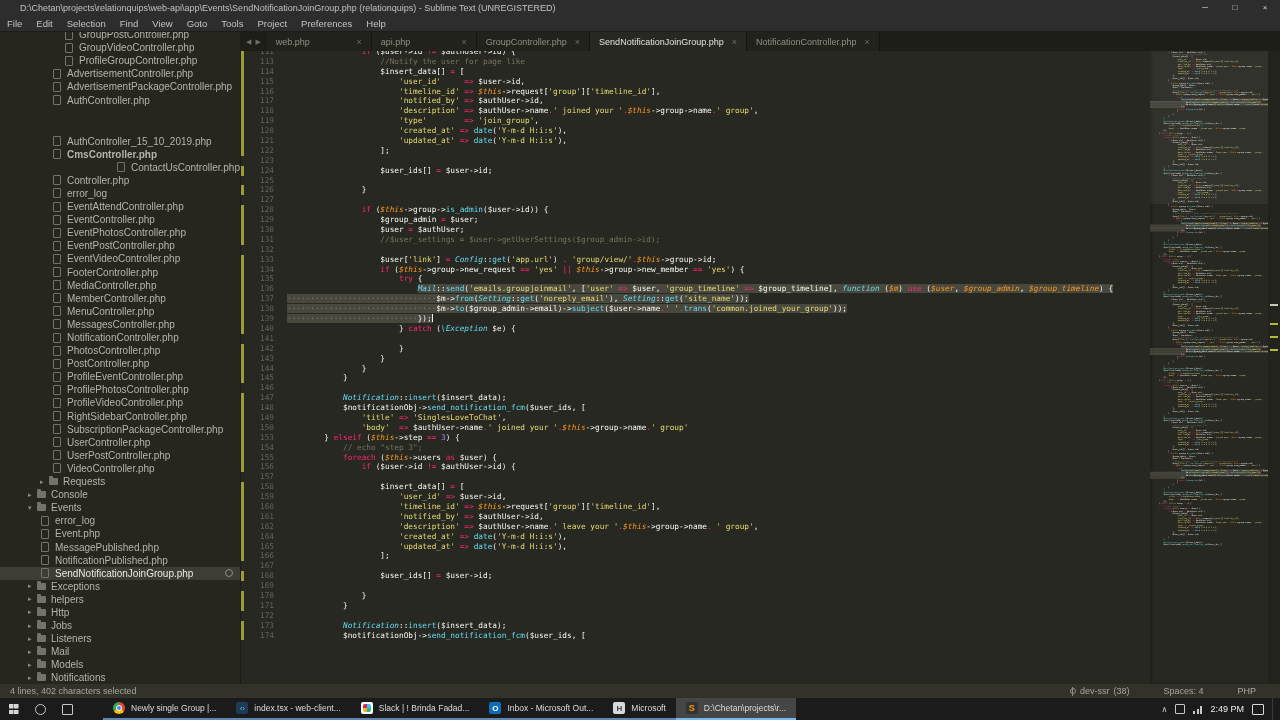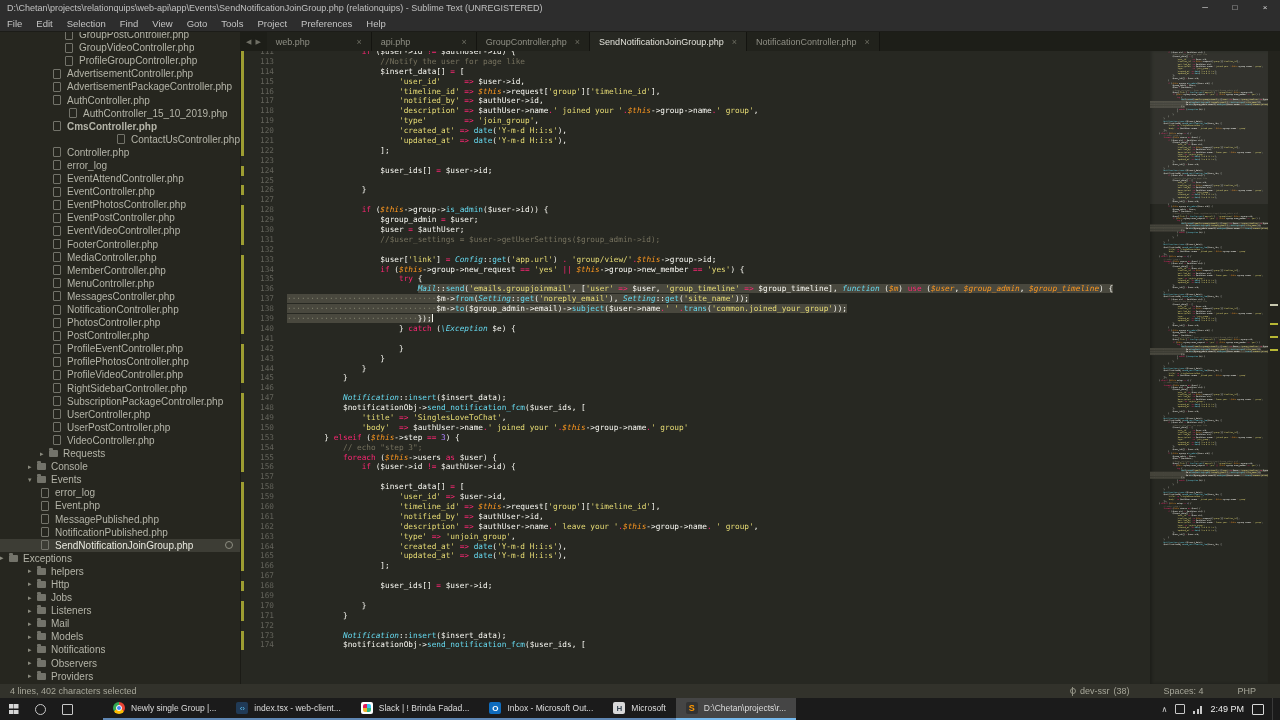--- a/index.html
+++ b/index.html
@@ -2,21 +2,21 @@
 <html><head>
 <meta charset="utf-8">
 <style>
   html,body{margin:0;padding:0}
   body{width:1280px;height:720px;overflow:hidden;position:relative;background:#272822;
        font-family:"Liberation Sans",sans-serif;-webkit-font-smoothing:antialiased}
 
   
   .titlebar{position:absolute;top:0;left:0;right:0;height:15px;background:#2d2d2d;
             display:flex;align-items:center;color:#c0c0c0;font-size:9px}
-  .title-text{padding-left:7px;white-space:nowrap}
+  .title-text{padding-left:20px;white-space:nowrap}
   .win-controls{margin-left:auto;display:flex;height:100%}
   .win-btn{width:30px;display:flex;align-items:center;justify-content:center;color:#d8d8d8;font-size:8px}
 
   
   .menubar{position:absolute;top:15px;left:0;right:0;height:16px;background:#2d2d2d;
            border-bottom:1px solid #1c1c18;display:flex;align-items:center;color:#c4c4c4;font-size:9.5px}
   .menu-item{padding:0 7px;cursor:default}
 
   
   .sidebar{position:absolute;top:32px;left:0;width:240px;bottom:36px;background:#26261f;
@@ -157,21 +157,21 @@
         <span class="side-label">AdvertisementController.php</span>
       </div>
       <div class="side-row" style="padding-left: 52px;">
         <span class="file-ico"></span>
         <span class="side-label">AdvertisementPackageController.php</span>
       </div>
       <div class="side-row" style="padding-left: 52px;">
         <span class="file-ico"></span>
         <span class="side-label">AuthController.php</span>
       </div>
-      <div class="side-row" style="padding-left: 68px;">
+      <div class="side-row" style="padding-left: 52px; margin-top: 28px;">
         <span class="file-ico"></span>
         <span class="side-label">AuthController_15_10_2019.php</span>
       </div>
       <div class="side-row" style="padding-left: 52px; font-weight: bold;">
         <span class="file-ico"></span>
         <span class="side-label">CmsController.php</span>
       </div>
       <div class="side-row" style="padding-left: 52px; justify-content: flex-end;">
         <span class="file-ico"></span>
         <span class="side-label">ContactUsController.php</span>
@@ -297,21 +297,21 @@
       </div>
       <div class="side-row" style="padding-left: 40px;">
         <span class="file-ico"></span>
         <span class="side-label">NotificationPublished.php</span>
       </div>
       <div class="side-row selected" style="padding-left: 40px;">
         <span class="file-ico"></span>
         <span class="side-label">SendNotificationJoinGroup.php</span>
         <span class="mod-circle"></span>
       </div>
-      <div class="side-row" style="">
+      <div class="side-row" style="padding-left: 28px;">
         <span class="arrow">▸</span>
         <span class="folder-ico"></span>
         <span class="side-label">Exceptions</span>
       </div>
       <div class="side-row" style="padding-left: 28px;">
         <span class="arrow">▸</span>
         <span class="folder-ico"></span>
         <span class="side-label">helpers</span>
       </div>
       <div class="side-row" style="padding-left: 28px;">
@@ -625,25 +625,20 @@
       </div>
       <div class="line">
         <span class="gut mark"></span>
         <span class="ln">161</span>
         <span class="code">                        <span class="t-s">'notified_by'</span><span class="t-p"> </span><span class="t-k">=&gt;</span><span class="t-p"> $authUser-&gt;id,</span></span>
       </div>
       <div class="line">
         <span class="gut mark"></span>
         <span class="ln">162</span>
         <span class="code">                        <span class="t-s">'description'</span><span class="t-p"> </span><span class="t-k">=&gt;</span><span class="t-p"> $authUser-&gt;name</span><span class="t-k">.</span><span class="t-s">' leave your '</span><span class="t-k">.</span><span class="t-o">$this</span><span class="t-p">-&gt;group-&gt;name</span><span class="t-k">.</span><span class="t-p"> </span><span class="t-s">' group'</span><span class="t-p">,</span></span>
-      </div>
-      <div class="line">
-        <span class="gut mark"></span>
-        <span class="ln">163</span>
-        <span class="code">                        <span class="t-s">'type'</span><span class="t-p"> </span><span class="t-k">=&gt;</span><span class="t-p"> </span><span class="t-s">'unjoin_group'</span><span class="t-p">,</span></span>
       </div>
       <div class="line">
         <span class="gut mark"></span>
         <span class="ln">164</span>
         <span class="code">                        <span class="t-s">'created_at'</span><span class="t-p"> </span><span class="t-k">=&gt;</span><span class="t-p"> </span><span class="t-f">date</span><span class="t-p">(</span><span class="t-s">'Y-m-d H:i:s'</span><span class="t-p">),</span></span>
       </div>
       <div class="line">
         <span class="gut mark"></span>
         <span class="ln">165</span>
         <span class="code">                        <span class="t-s">'updated_at'</span><span class="t-p"> </span><span class="t-k">=&gt;</span><span class="t-p"> </span><span class="t-f">date</span><span class="t-p">(</span><span class="t-s">'Y-m-d H:i:s'</span><span class="t-p">),</span></span>

